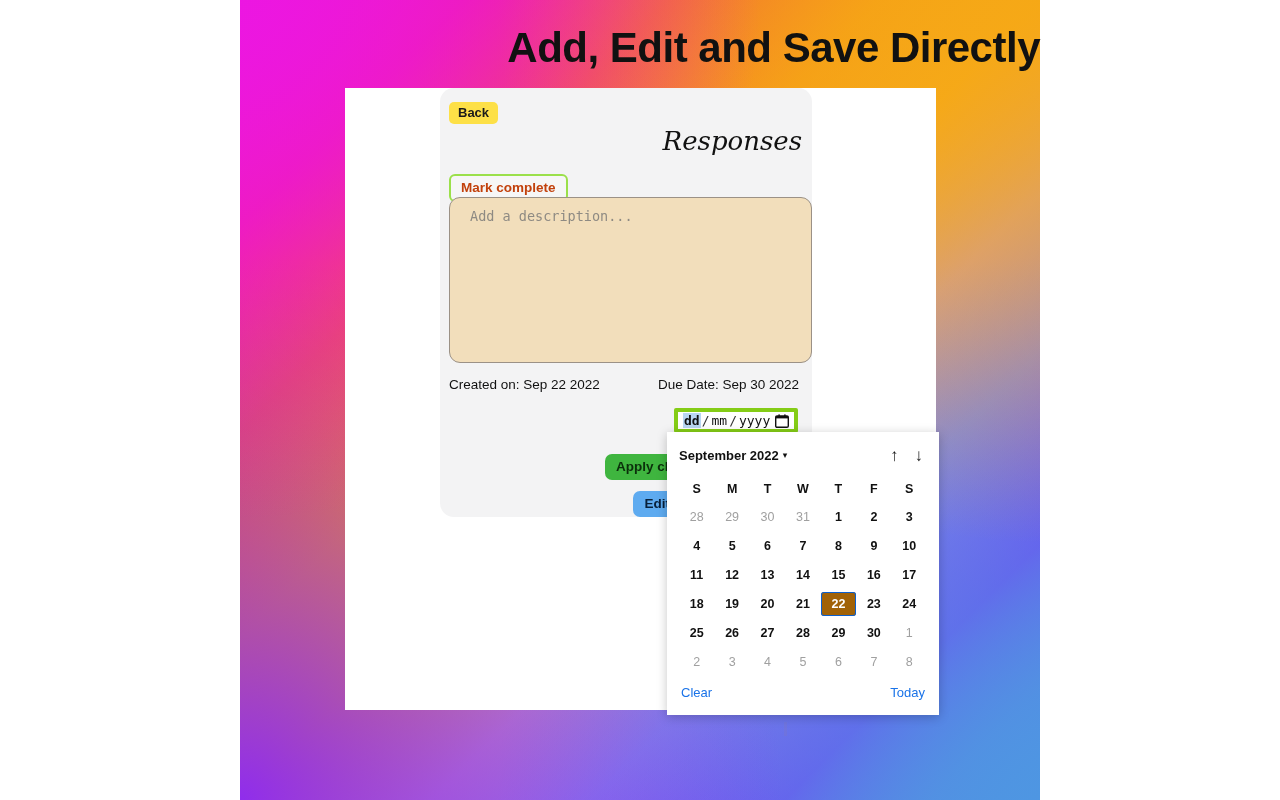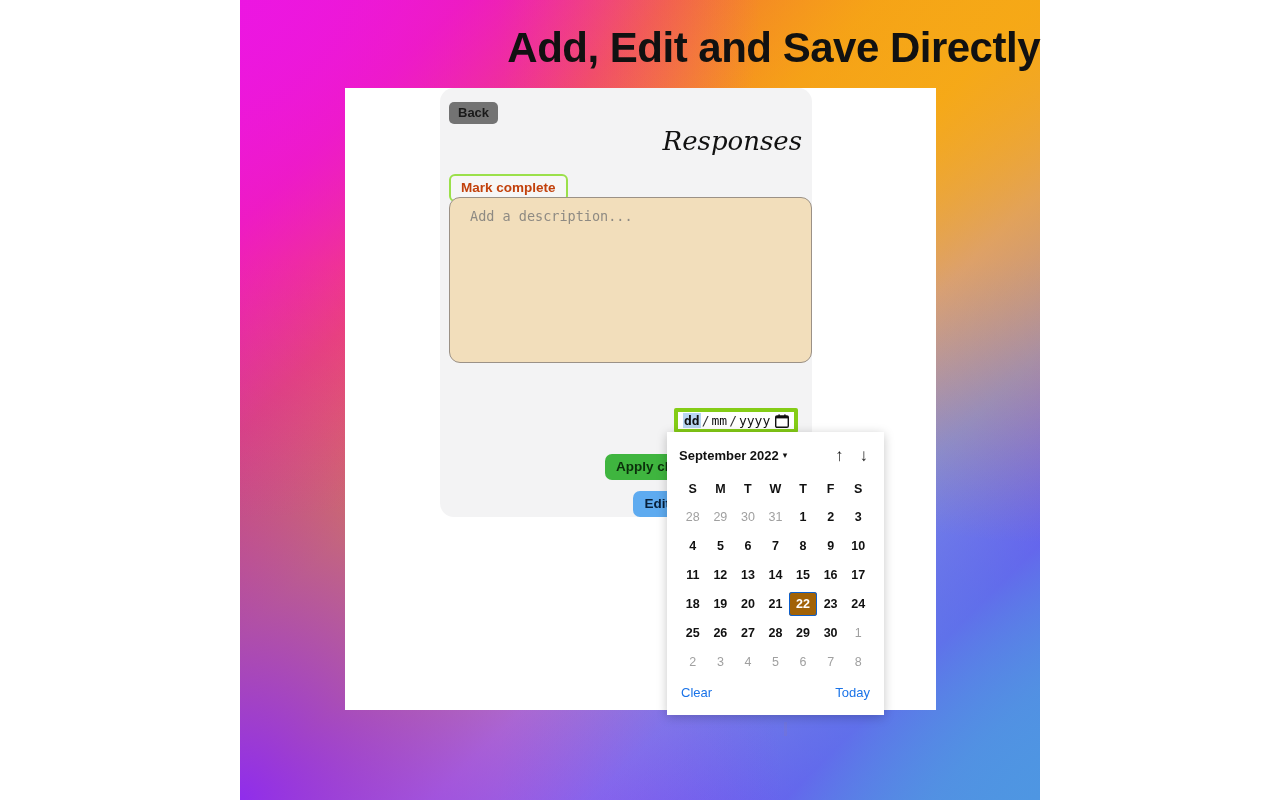--- a/index.html
+++ b/index.html
@@ -81,21 +81,21 @@
     height: 429px;        
     background: #f3f3f4;
     border-radius: 14px;
     overflow: hidden;
   }
 
   .back-btn {
     position: absolute;
     left: 9px;
     top: 14px;
-    background: #737373;
+    background: #fde047;
     color: #1a1a1a;
     border: none;
     border-radius: 5px;
     font-size: 13px;
     font-weight: 600;
     padding: 3px 9px 4px 9px;
     font-family: "Liberation Sans", sans-serif;
     cursor: pointer;
   }
 
@@ -220,21 +220,21 @@
     width: 14px; height: 14px;
     position: relative;
   }
   #calendar-icon svg { display: block; }
 
   
   #datepicker-popup {
     position: absolute;
     left: 667px;
     top: 432px;
-    width: 217px;
+    width: 272px;
     height: 283px;
     background: #ffffff;
     box-shadow: 0 2px 10px rgba(0,0,0,0.22);
     z-index: 7;
     padding: 10px 12px 0 12px;
     font-family: "Liberation Sans", sans-serif;
   }
   #dp-header {
     display: flex;
     align-items: center;
@@ -326,20 +326,24 @@
 <div id="app-panel">
 
   <div id="task-card">
 
     <button class="back-btn">Back</button>
 
     <div class="card-title">Responses</div>
 
     <button class="mark-complete-btn">Mark complete</button>
 
+    <div class="meta-row">
+      <span class="meta-created">Created on: Sep 22 2022</span>
+      <span class="meta-due">Due Date: Sep 30 2022</span>
+    </div>
 
     <button class="apply-btn">Apply changes</button>
     <button class="edit-btn">Edit other details</button>
 
   </div>
 
   <div id="panel-artifact"></div>
 
 </div>
 

